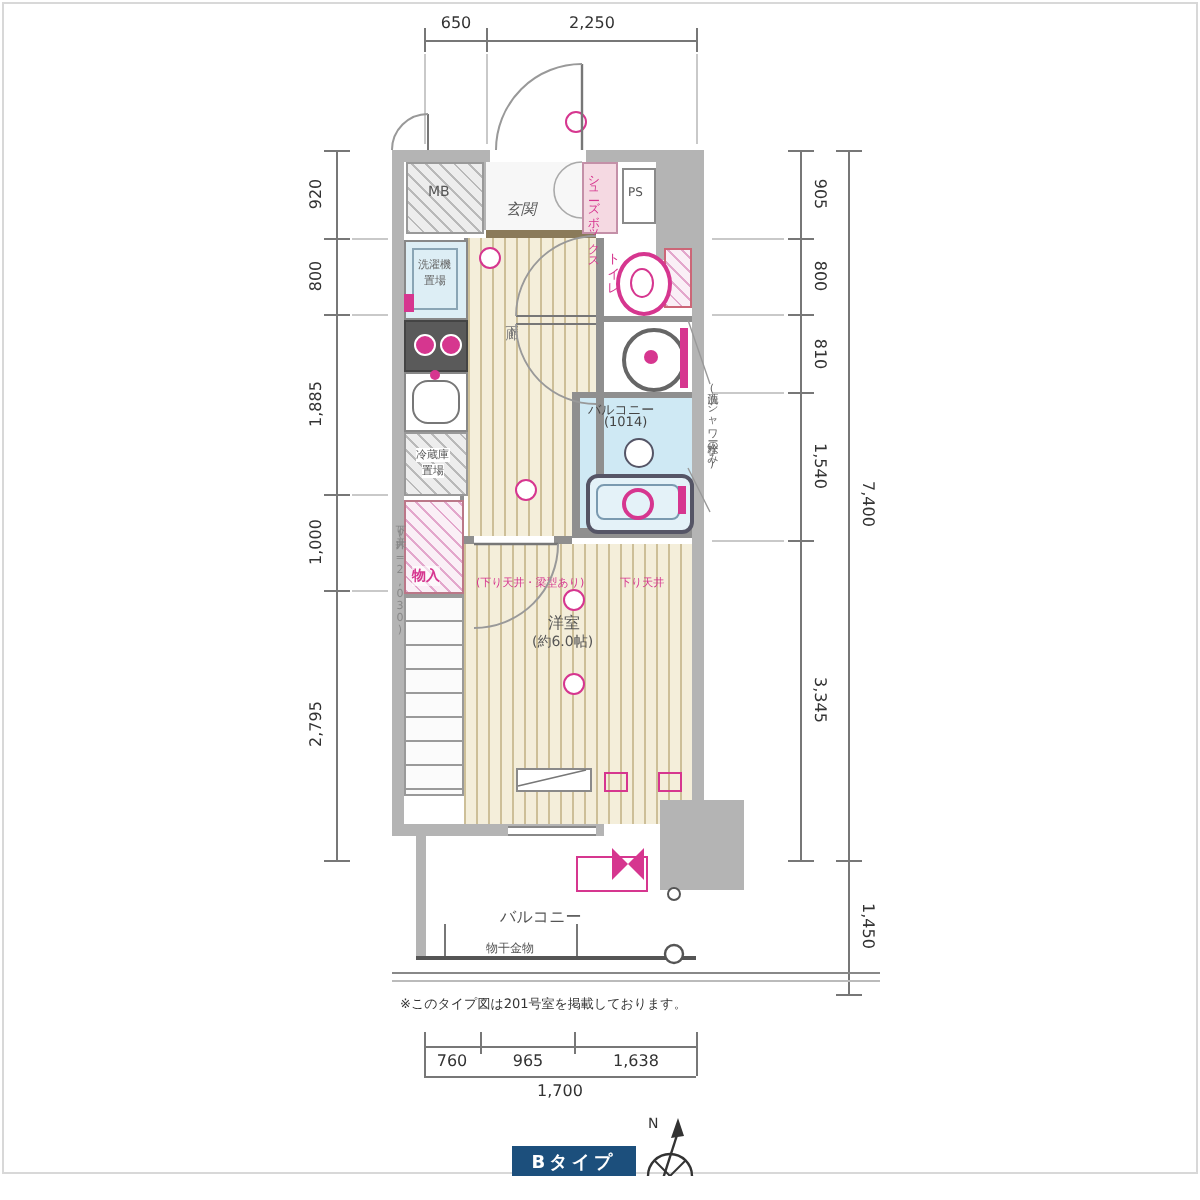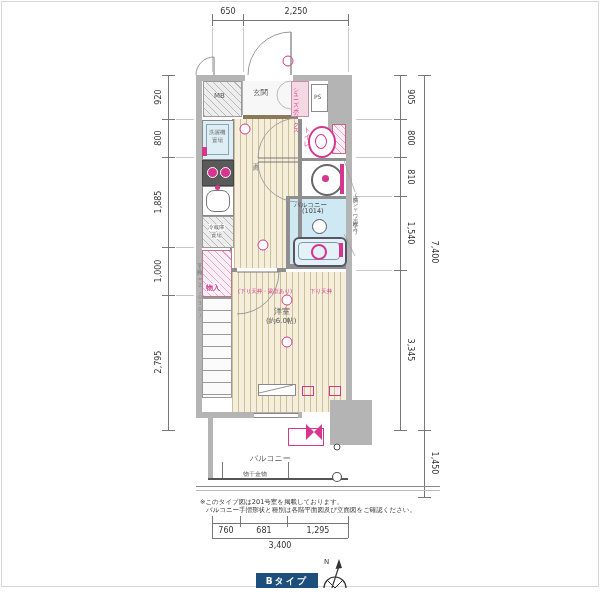--- a/index.html
+++ b/index.html
@@ -85,23 +85,23 @@
   <div class="dimtxt vdimr" style="left:434px;top:252px;">7,400</div>
   <div class="dimtxt vdimr" style="left:434px;top:463px;">1,450</div>
 
   <div class="dline" style="left:212px;top:523px;width:136px;height:1px;"></div>
   <div class="dline" style="left:212px;top:538px;width:136px;height:1px;"></div>
   <div class="dline" style="left:212px;top:516px;width:1px;height:22px;"></div>
   <div class="dline" style="left:348px;top:516px;width:1px;height:22px;"></div>
   <div class="dline" style="left:240px;top:516px;width:1px;height:11px;"></div>
   <div class="dline" style="left:287px;top:516px;width:1px;height:11px;"></div>
   <div class="dimtxt hdim" style="left:226px;top:526px;">760</div>
-  <div class="dimtxt hdim" style="left:264px;top:526px;">681</div>
-  <div class="dimtxt hdim" style="left:318px;top:526px;">1,295</div>
-  <div class="dimtxt hdim" style="left:280px;top:541px;">3,400</div>
+  <div class="dimtxt hdim" style="left:264px;top:526px;">965</div>
+  <div class="dimtxt hdim" style="left:318px;top:526px;">1,638</div>
+  <div class="dimtxt hdim" style="left:280px;top:541px;">1,700</div>
 
   <div class="abs" style="left:243px;top:81px;width:48px;height:34px;background:#f7f7f7;"></div>
   <div class="abs floor" style="left:234px;top:119px;width:64px;height:149px;"></div>
   <div class="abs floor" style="left:232px;top:272px;width:114px;height:140px;"></div>
   <div class="abs" style="left:302px;top:119px;width:44px;height:39px;background:#ffffff;"></div>
   <div class="abs" style="left:302px;top:161px;width:44px;height:35px;background:#ffffff;"></div>
   <div class="abs" style="left:290px;top:199px;width:56px;height:65px;background:#cfe9f4;"></div>
 
   <div class="wall" style="left:196px;top:75px;width:49px;height:6px;"></div>
   <div class="wall" style="left:293px;top:75px;width:59px;height:6px;"></div>
@@ -120,21 +120,21 @@
   <div class="thinwall" style="left:230px;top:268px;width:7px;height:4px;"></div>
   <div class="thinwall" style="left:277px;top:268px;width:9px;height:4px;"></div>
   <div class="thinwall" style="left:230px;top:247px;width:2px;height:151px;"></div>
   <div class="thinwall" style="left:202px;top:396px;width:28px;height:2px;"></div>
   <div class="wall" style="left:330px;top:400px;width:42px;height:45px;"></div>
   <div class="wall" style="left:208px;top:418px;width:5px;height:62px;"></div>
   <div class="abs" style="left:243px;top:115px;width:55px;height:4px;background:#8a7a5a;"></div>
 
   <div class="abs hatch" style="left:203px;top:81px;width:37px;height:34px;border:1px solid #999;"></div>
   <div class="lbl" style="left:214px;top:92px;font-size:7px;color:#555;">MB</div>
-  <div class="lbl" style="left:253px;top:88px;font-size:7.5px;">玄関</div>
+  <div class="lbl" style="left:253px;top:100px;font-size:7.5px;font-style:italic;">玄関</div>
   <div class="abs" style="left:291px;top:81px;width:16px;height:34px;background:#f5d9e2;border:1px solid #c490a8;"></div>
   <div class="lbl pink vtextlr" style="left:292px;top:83px;font-size:6px;line-height:8px;">シューズボックス</div>
   <div class="fixbox" style="left:311px;top:84px;width:15px;height:26px;"></div>
   <div class="lbl" style="left:314px;top:93px;font-size:6px;">PS</div>
 
   <div class="abs" style="left:202px;top:120px;width:30px;height:38px;background:#ddeef5;border:1px solid #888;">
     <div style="position:absolute;left:3px;top:3px;width:21px;height:29px;border:1px solid #8aa5b5;"></div>
     <div style="position:absolute;left:-1px;top:26px;width:5px;height:9px;background:#d6368f;"></div>
     <div class="lbl" style="left:6px;top:8px;font-size:5.5px;color:#666;">洗濯機</div>
     <div class="lbl" style="left:9px;top:16px;font-size:5.5px;color:#666;">置場</div>
@@ -195,21 +195,20 @@
   <div class="abs" style="left:288px;top:428px;width:34px;height:16px;border:1.5px solid #d6368f;background:#fff;"></div>
   <div class="lbl" style="left:250px;top:453px;font-size:8px;color:#555;">バルコニー</div>
   <div class="lbl" style="left:243px;top:470px;font-size:6px;color:#555;">物干金物</div>
   <div class="abs" style="left:222px;top:462px;width:1px;height:17px;background:#777;"></div>
   <div class="abs" style="left:288px;top:462px;width:1px;height:17px;background:#777;"></div>
   <div class="abs" style="left:208px;top:478px;width:140px;height:2px;background:#555;"></div>
   <div class="abs" style="left:196px;top:486px;width:244px;height:1px;background:#888;"></div>
   <div class="abs" style="left:196px;top:490px;width:244px;height:1px;background:#bbb;"></div>
 
   <div class="lbl" style="left:200px;top:498px;font-size:6.5px;color:#333;">※このタイプ図は201号室を掲載しております。</div>
-  <div class="lbl" style="left:206px;top:506px;font-size:6.5px;color:#333;">バルコニー手摺形状と種別は各階平面図及び立面図をご確認ください。</div>
 
   <div class="badge" style="left:256px;top:573px;width:62px;height:17px;font-size:9px;">Bタイプ</div>
 
   <svg class="overlay" width="600" height="600" viewBox="0 0 600 600">
 
     <line x1="291" y1="32" x2="291" y2="75" stroke="#777" stroke-width="1.2"></line>
     <path d="M 291 32 A 43 43 0 0 0 248 75" fill="none" stroke="#999" stroke-width="1"></path>
 
     <line x1="214" y1="57" x2="214" y2="75" stroke="#777" stroke-width="1"></line>
     <path d="M 214 57 A 18 18 0 0 0 196 75" fill="none" stroke="#999" stroke-width="1"></path>

